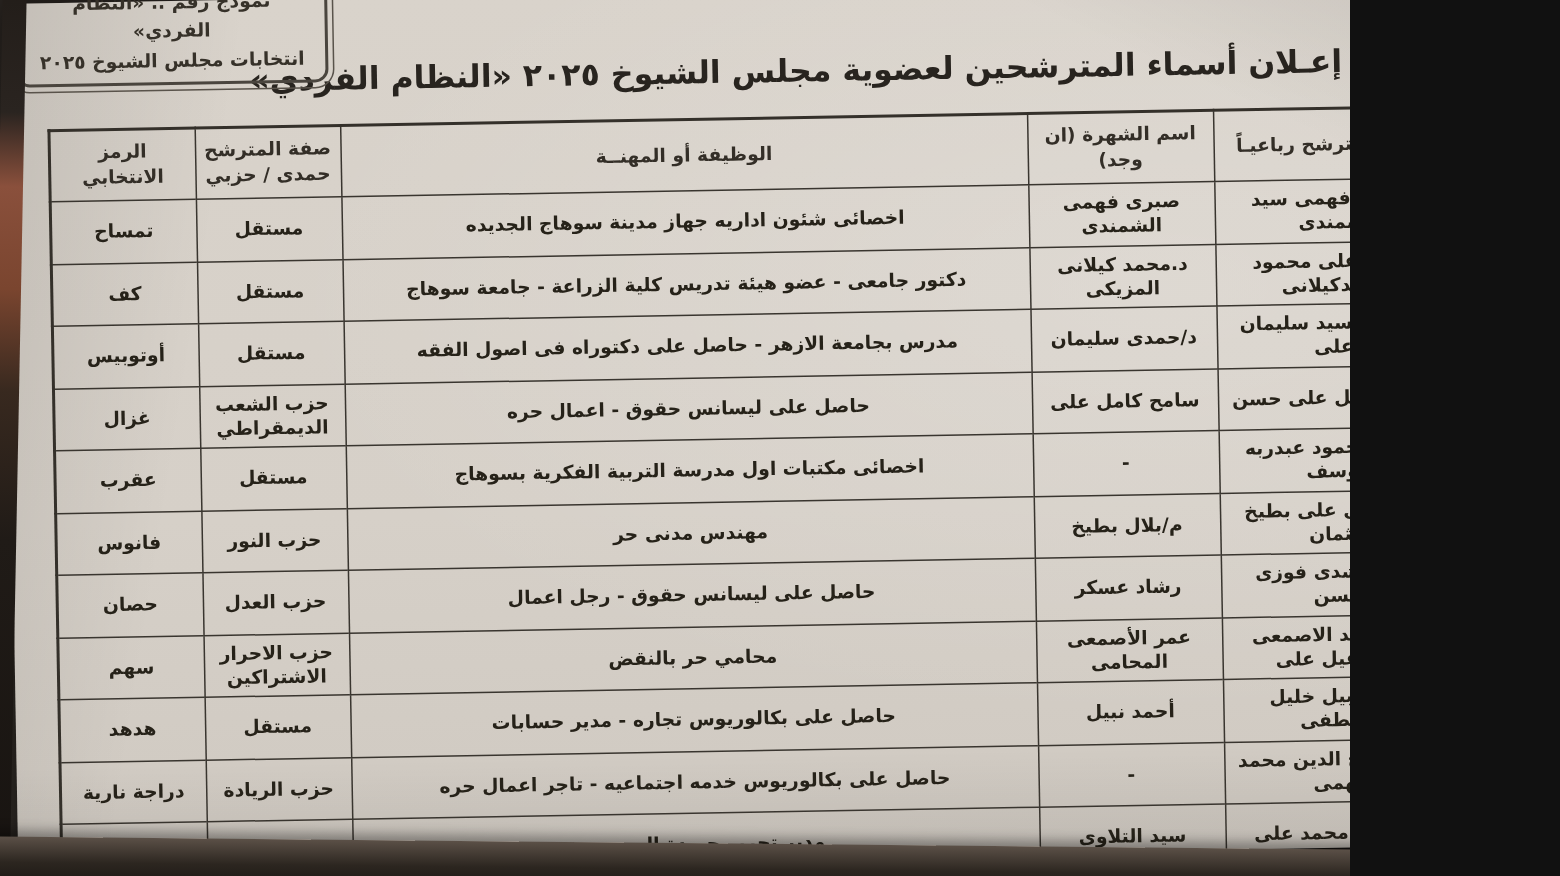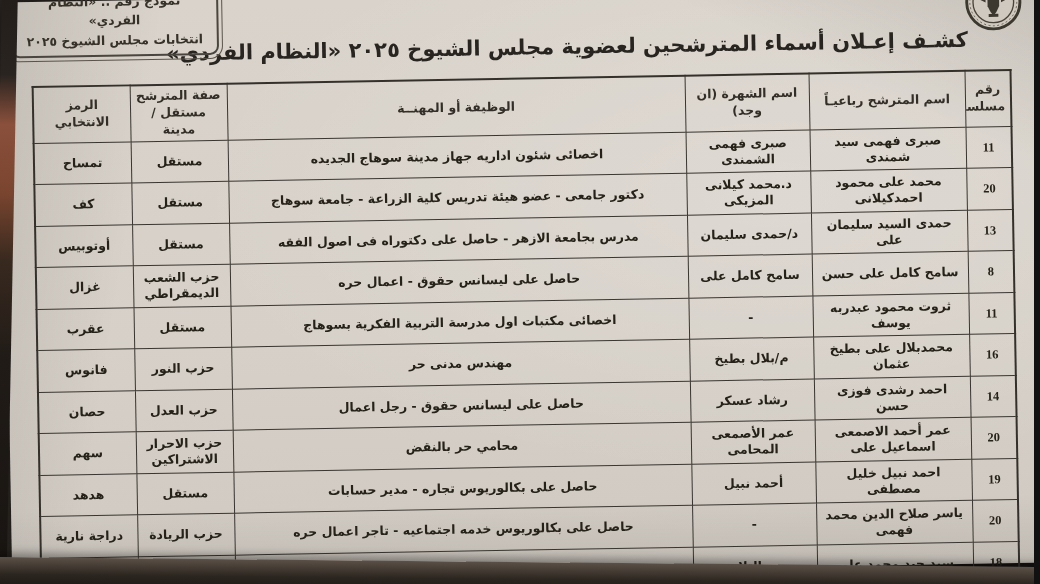--- a/index.html
+++ b/index.html
@@ -1,17 +1,17 @@
 <!DOCTYPE html>
 <html lang="ar"><head>
 <meta charset="utf-8">
 <style>
   html,body{margin:0;padding:0;background:#111;}
   .photo{
-    position:relative;width:1034px;height:584px;overflow:hidden;
+    position:relative;width:900px;height:584px;overflow:hidden;
     background:linear-gradient(115deg,#2a2521 0%,#35302a 40%,#1c1916 100%);
     font-family:"DejaVu Sans",sans-serif;
   }
   .paper{
     position:absolute;left:2px;top:-16px;width:1066px;height:578px;
     transform-origin:top right;transform:rotate(-1deg);
     background:
       radial-gradient(ellipse at 72% 35%, rgba(255,255,255,0.16), rgba(0,0,0,0) 55%),
       linear-gradient(100deg, rgba(0,0,0,0.10) 0%, rgba(0,0,0,0) 14%),
       linear-gradient(180deg,#d9d3cb 0%,#d6d0c8 60%,#cfc9c1 100%);
@@ -94,21 +94,21 @@
         <col class="w-job">
           <col class="w-status">
           <col class="w-symbol">
       </colgroup>
       <thead>
         <tr>
           <th><span>رقم</span><br><span>مسلسل</span></th>
           <th><span>اسم المترشح رباعيـاً</span></th>
           <th><span>اسم الشهرة (ان وجد)</span></th>
           <th><span>الوظيفة أو المهنــة</span></th>
-          <th><span>صفة المترشح</span><br><span>مستقل / مدينة</span></th>
+          <th><span>صفة المترشح</span><br><span>حمدى / حزبي</span></th>
           <th><span>الرمز</span><br><span>الانتخابي</span></th>
         </tr>
       </thead>
       <tbody>
         <tr>
           <td class="c-serial">11</td>
           <td>صبرى فهمى سيد شمندى</td>
           <td>صبرى فهمى الشمندى</td>
           <td>اخصائى شئون اداريه جهاز مدينة سوهاج الجديده</td>
           <td>مستقل</td>

